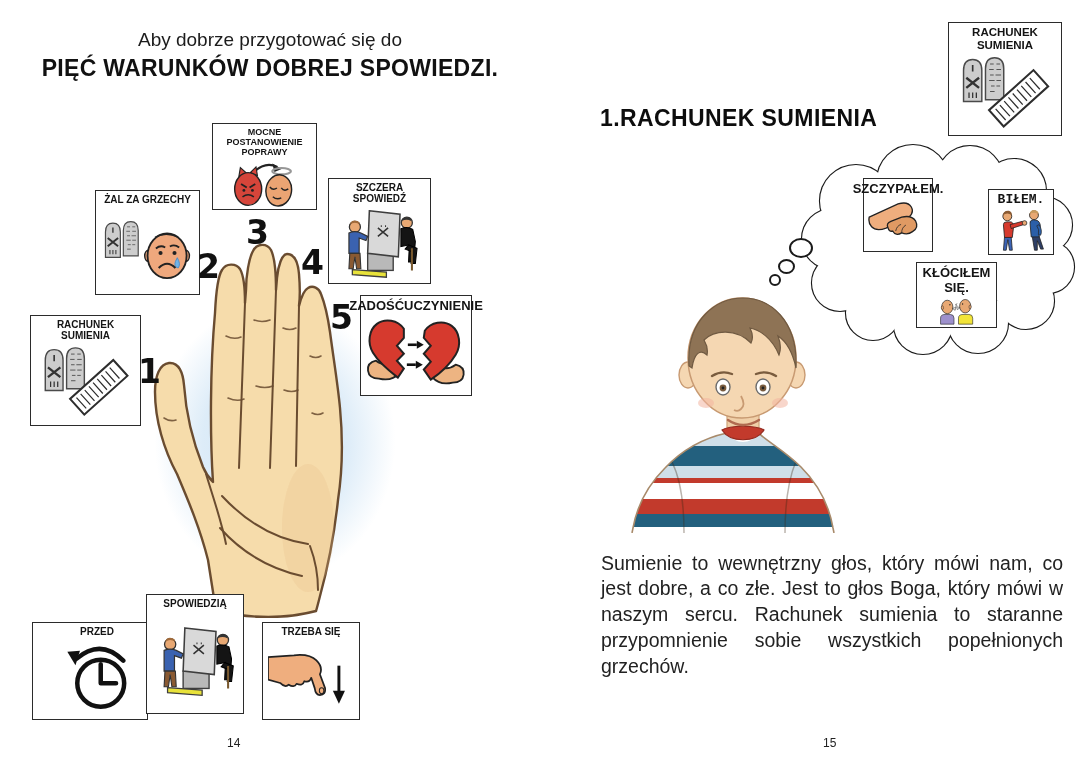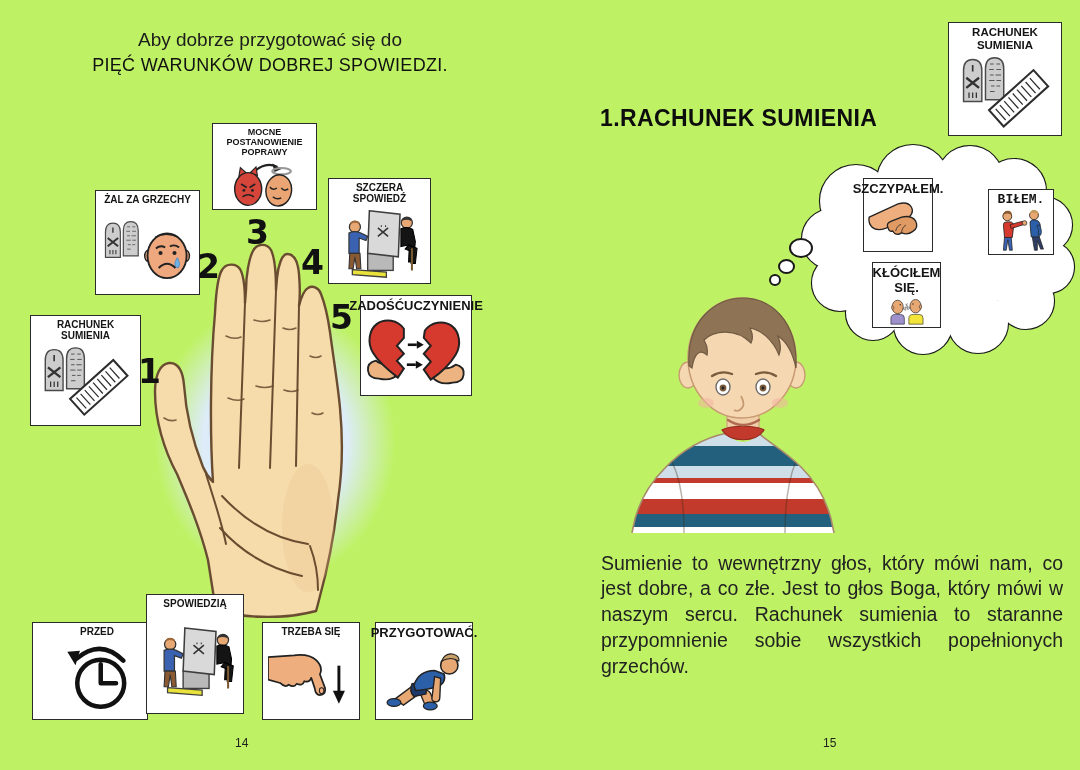--- a/index.html
+++ b/index.html
@@ -1,31 +1,31 @@
 <!DOCTYPE html>
 <html><head>
 <meta charset="utf-8">
 <style>
   html,body{margin:0;padding:0;background:#888;}
-  .screen{position:relative;width:1080px;height:770px;background:#bef264;overflow:hidden;
+  .screen{position:relative;width:1080px;height:770px;background:#ffffff;overflow:hidden;
           font-family:"Liberation Sans",sans-serif;color:#1c1c1c;}
   
   .picto{position:absolute;background:#fff;border:1.6px solid #2b2b2b;box-sizing:border-box;
          display:flex;flex-direction:column;align-items:center;padding:3px 2px 2px;}
   .picto-label{font-weight:bold;font-size:10px;line-height:1.12;text-align:center;color:#141414;
                white-space:normal;}
   .picto-label.small{font-size:13px;}
   .picto-label.xs{font-size:9px;}
   .picto-label.bubble{font-size:13px;}
   .picto-label.corner{font-size:11.5px;}
   .picto svg{flex:1 1 auto;min-height:0;width:94%;}
   
   .intro{position:absolute;left:38px;top:28px;width:464px;text-align:center;}
   .intro .l12{font-size:19px;line-height:1.25;}
-  .intro .l3{font-size:18px;font-weight:normal;letter-spacing:.3px;margin-top:3px;color:#111;}
+  .intro .l3{font-size:23px;font-weight:bold;letter-spacing:.3px;margin-top:3px;color:#111;}
   .hand-number{position:absolute;font-family:"DejaVu Sans",sans-serif;font-weight:bold;
                font-size:33px;color:#111;line-height:1;}
   .page-number{position:absolute;font-size:12px;color:#222;}
   
   .heading{position:absolute;left:600px;top:105px;font-size:23px;font-weight:bold;
            letter-spacing:.4px;color:#0d0d0d;}
   .body-text{position:absolute;left:601px;top:531px;width:462px;font-size:19.5px;
              line-height:1.33;text-align:justify;color:#222;}
   
   .glow{position:absolute;left:103px;top:243px;width:344px;height:398px;
@@ -208,36 +208,22 @@
   <div class="picto" style="left:262px;top:622px;width:98px;height:98px;">
     <div class="picto-label">TRZEBA SIĘ</div>
     <svg viewBox="0 0 100 78">
       <path d="M0,16 L30,14 Q48,12 56,20 Q64,28 60,36 L66,52 Q67,60 60,60 Q55,60 54,52 L50,40
                Q48,46 42,44 Q40,50 33,47 Q30,52 24,48 Q20,52 14,46 L0,42 Z" fill="#efae7e" stroke="#222" stroke-width="2" stroke-linejoin="round"></path>
       <ellipse cx="62" cy="55" rx="2.6" ry="3.4" fill="none" stroke="#222" stroke-width="1.2"></ellipse>
       <path d="M82,26 V58" stroke="#111" stroke-width="3.4"></path>
       <polygon points="75,55 89,55 82,70" fill="#111"></polygon>
     </svg>
   </div>
-  <div class="picto" style="left:375px;top:622px;width:98px;height:98px;">
-    <div class="picto-label small">PRZYGOTOWAĆ.</div>
-    <svg viewBox="0 0 100 78">
-      <path d="M16,62 L36,47 L44,56 L26,69 Z" fill="#e8a873" stroke="#222" stroke-width="1.6"></path>
-      <ellipse cx="15" cy="66" rx="8" ry="4.5" fill="#2b5fa8" stroke="#222" stroke-width="1.4"></ellipse>
-      <path d="M44,52 q9,-3 13,3 l5,11 -11,3 z" fill="#e8a873" stroke="#222" stroke-width="1.6"></path>
-      <ellipse cx="57" cy="70" rx="8" ry="4.5" fill="#2b5fa8" stroke="#222" stroke-width="1.4"></ellipse>
-      <path d="M36,44 Q32,53 38,59 L52,56 Q54,47 49,43 Z" fill="#1d3a6e" stroke="#222" stroke-width="1.6"></path>
-      <path d="M38,46 Q44,29 62,29 L73,33 Q76,44 64,48 Q50,52 40,52 Z" fill="#2b5fa8" stroke="#222" stroke-width="1.8"></path>
-      <path d="M62,36 L59,60 q-1,5 4,5 q5,0 5,-5 L69,38 Z" fill="#e8a873" stroke="#222" stroke-width="1.6"></path>
-      <circle cx="79" cy="23" r="10" fill="#e8a873" stroke="#222" stroke-width="1.8"></circle>
-      <path d="M70,18 q4,-10 14,-8 q7,2 6,8 q-9,-6 -20,0 z" fill="#caa06a" stroke="#222" stroke-width="1.2"></path>
-    </svg>
-  </div>
-
-  <div class="page-number" style="left:227px;top:736px;margin-left:8px;">14</div>
+
+  <div class="page-number" style="left:227px;top:736px;">14</div>
 
   <div class="heading">1.RACHUNEK SUMIENIA</div>
 
   <div class="picto" style="left:948px;top:22px;width:114px;height:114px;">
     <div class="picto-label corner">RACHUNEK SUMIENIA</div>
     <svg viewBox="0 0 100 72">
       <use href="#sym-tablets-pair" x="4" y="-2" width="54" height="54"></use>
       <use href="#sym-scroll" x="30" y="8" width="68" height="68"></use>
     </svg>
   </div>
@@ -296,21 +282,21 @@
       <circle cx="56" cy="27" r="4.2" fill="#e8a873" stroke="#222" stroke-width="1.3"></circle>
       <circle cx="25" cy="15" r="8" fill="#e8a873" stroke="#222" stroke-width="1.5"></circle>
       <path d="M17,13 q1,-9 11,-8 q6,2 5,8 q-8,-6 -16,0 z" fill="#8a5a32"></path>
       <path d="M70,52 L74,76 h5 l0,-17 6,15 h5 L82,50 Z" fill="#2e3f66" stroke="#222" stroke-width="1.4"></path>
       <path d="M66,28 Q64,23 72,21 L80,23 Q86,28 84,38 L82,52 H68 Z" fill="#2b5fa8" stroke="#222" stroke-width="1.5"></path>
       <path d="M82,30 q7,10 3,19 l-4,-1 q2,-10 -3,-16 z" fill="#2b5fa8" stroke="#222" stroke-width="1.2"></path>
       <circle cx="73" cy="13" r="8" fill="#e8a873" stroke="#222" stroke-width="1.5"></circle>
       <path d="M65,11 q2,-9 11,-7 q6,2 5,7 q-8,-5 -16,0 z" fill="#c79a5e"></path>
     </svg>
   </div>
-  <div class="picto" style="left:872px;top:262px;width:69px;height:66px;">
+  <div class="picto" style="left:916px;top:262px;width:81px;height:66px;">
     <div class="picto-label bubble">KŁÓCIŁEM SIĘ.</div>
     <svg viewBox="0 0 100 80">
       <path d="M8,78 V62 Q8,52 20,52 H34 Q44,52 44,62 V78 Z" fill="#9d90cc" stroke="#222" stroke-width="1.6"></path>
       <path d="M56,78 V62 Q56,52 68,52 H84 Q94,52 94,62 V78 Z" fill="#f2e438" stroke="#222" stroke-width="1.6"></path>
       <ellipse cx="26" cy="32" rx="15" ry="18" fill="#e8a873" stroke="#222" stroke-width="1.8"></ellipse>
       <ellipse cx="13" cy="34" rx="3" ry="5" fill="#e8a873" stroke="#222" stroke-width="1.3"></ellipse>
       <circle cx="33" cy="26" r="1.8" fill="#222"></circle>
       <polygon points="40,36 49,33 47,41" fill="#fff" stroke="#222" stroke-width="1.4"></polygon>
       <ellipse cx="74" cy="30" rx="15" ry="18" fill="#e8a873" stroke="#222" stroke-width="1.8"></ellipse>
       <ellipse cx="87" cy="32" rx="3" ry="5" fill="#e8a873" stroke="#222" stroke-width="1.3"></ellipse>

